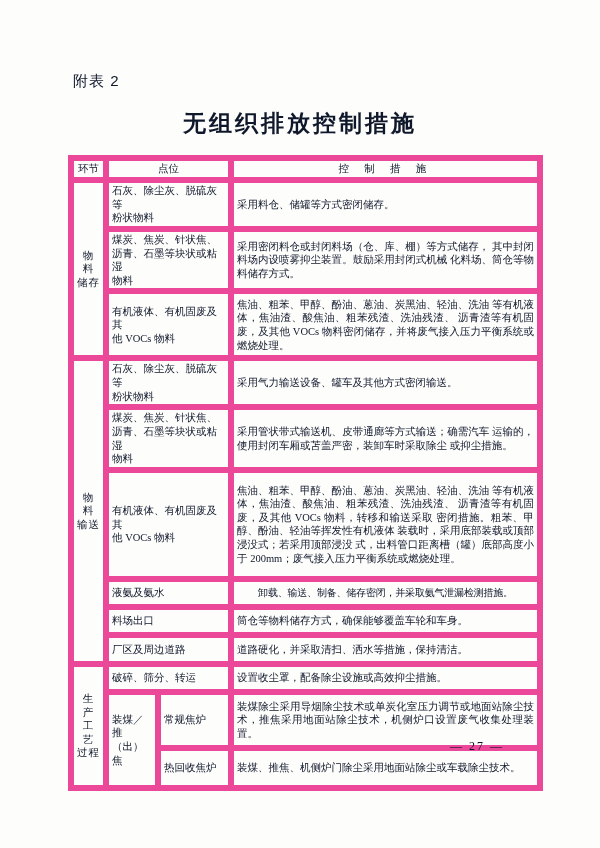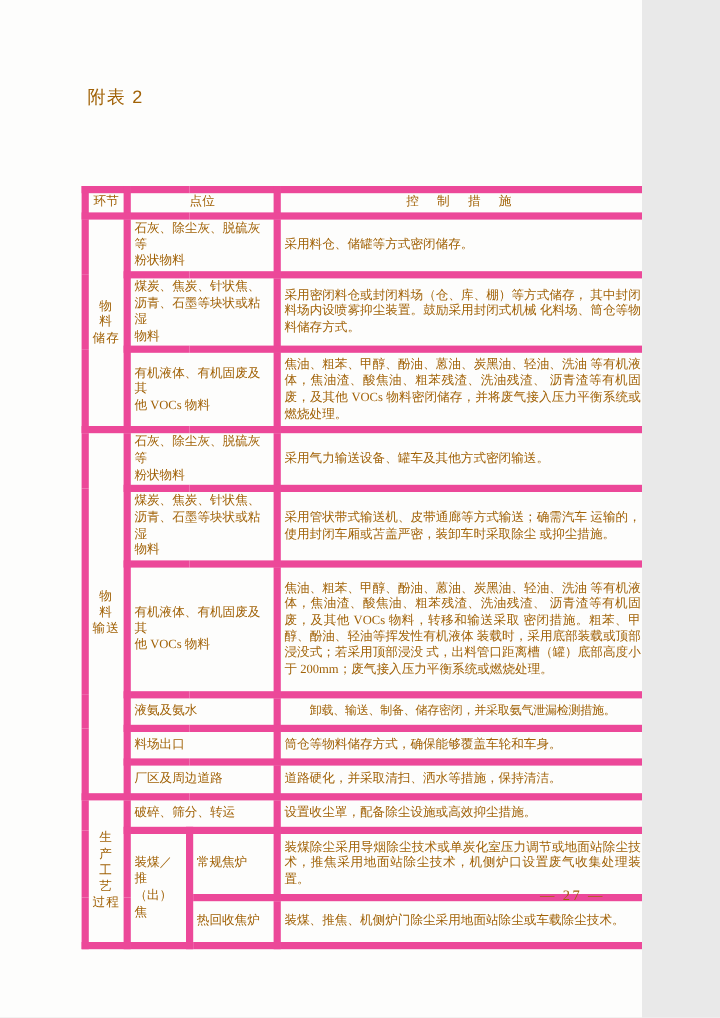--- a/index.html
+++ b/index.html
@@ -2,24 +2,24 @@
 <html><head>
 <meta charset="utf-8">
 <style>
   html, body {
     margin: 0;
     padding: 0;
     background: #e9e9e9;
   }
   .page {
     position: relative;
-    width: 535px;
+    width: 600px;
     height: 848px;
     background: #fdfdfc;
-    color: #a16207;
+    color: #0f172a;
     font-family: "Liberation Serif", serif;
     overflow: hidden;
   }
   .doc-label {
     position: absolute;
     left: 73px;
     top: 72px;
     font-size: 15px;
     font-family: "Liberation Sans", sans-serif;
     letter-spacing: 1px;
@@ -86,20 +86,21 @@
     letter-spacing: 2px;
   }
 </style>
 </head>
 <body>
 
 <div class="page">
 
   <div class="doc-label">附表 2</div>
 
+  <div class="doc-title">无组织排放控制措施</div>
 
   <table class="main">
     <colgroup>
       <col style="width:35px">
       <col style="width:52px">
       <col style="width:73px">
       <col style="width:309px">
     </colgroup>
     <tbody>
       <tr style="height:22px">

